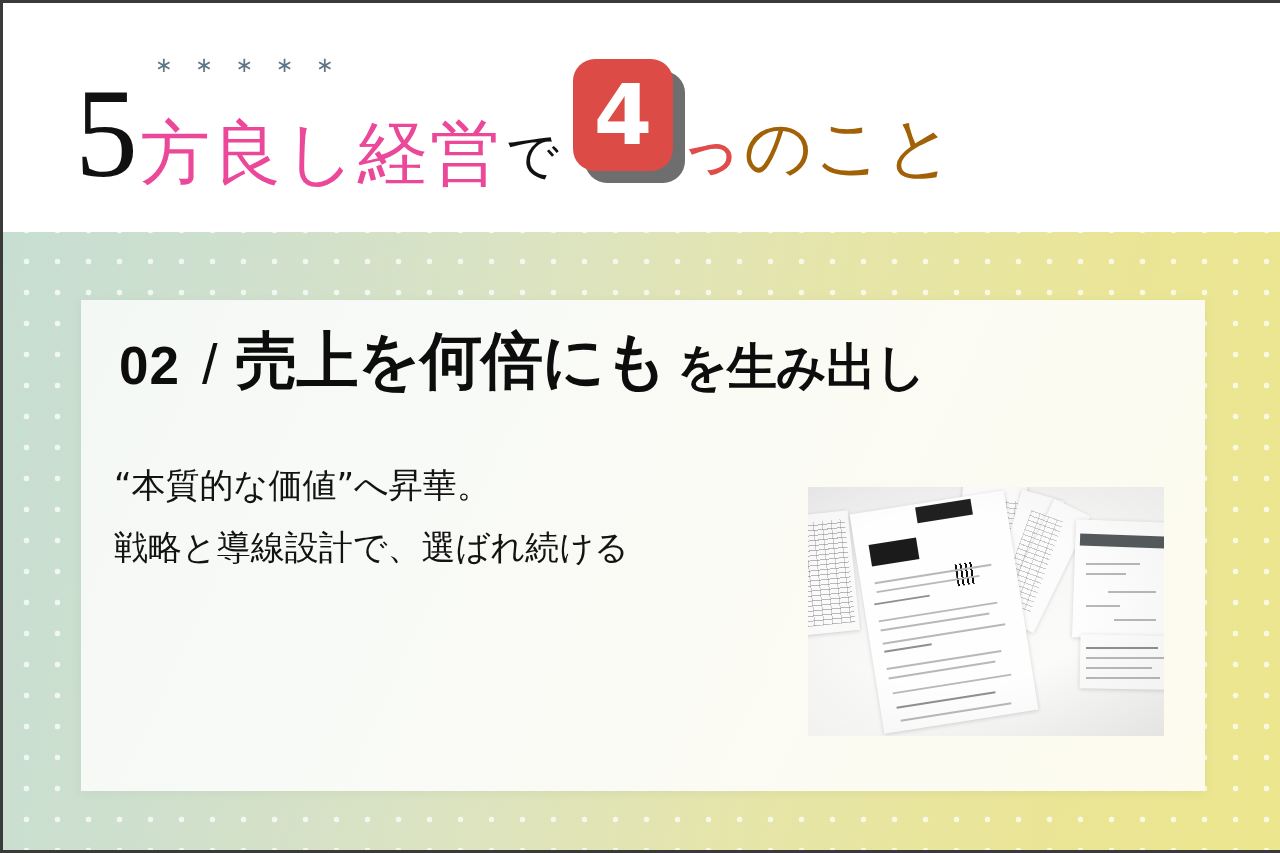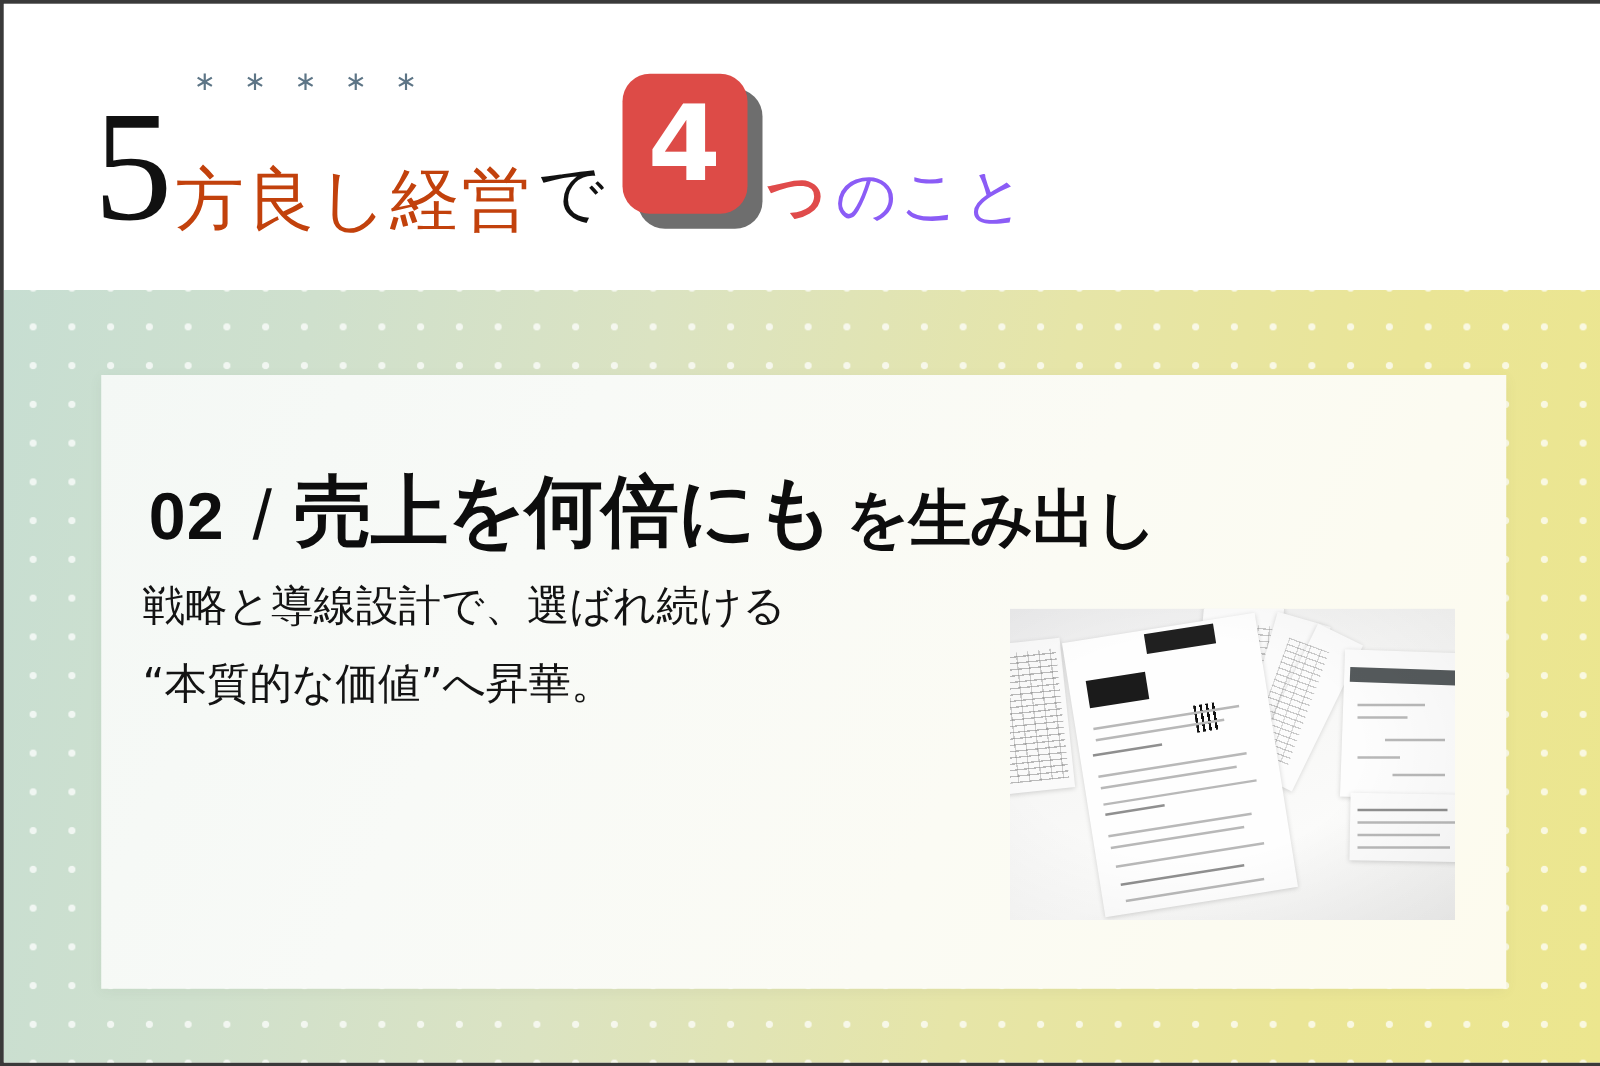--- a/index.html
+++ b/index.html
@@ -58,23 +58,23 @@
     font-family: "Liberation Serif", serif;
     font-size: 126px;
     line-height: 0.82;
     color: #111111;
     font-weight: 400;
     margin-right: 2px;
   }
 
   .kanji-serif {
     font-family: "DejaVu Serif", serif;
-    font-size: 55px;
+    font-size: 70px;
     line-height: 0.92;
-    color: #c2410c;
+    color: #ec4899;
     font-weight: 400;
     letter-spacing: 2px;
   }
 
   .kana-small-serif {
     font-family: "DejaVu Serif", serif;
     font-size: 52px;
     line-height: 1;
     color: #111111;
     padding-bottom: 4px;
@@ -129,23 +129,23 @@
     font-weight: bold;
     font-size: 46px;
     line-height: 1;
     color: #e04b4b;
     padding-bottom: 6px;
     margin-right: 8px;
   }
 
   .nokoto {
     font-family: "DejaVu Serif", serif;
-    font-size: 48px;
-    line-height: 1;
-    color: #8b5cf6;
+    font-size: 67px;
+    line-height: 1;
+    color: #a16207;
     padding-bottom: 4px;
     letter-spacing: 2px;
   }
 
   
   .body-bg {
     position: absolute;
     left: 0; top: 229px;
     width: 1277px;
     height: 621px;
@@ -203,21 +203,20 @@
     color: #0d0d0d;
     margin: 0 18px 0 22px;
   }
   .heading-main {
     font-family: "DejaVu Sans", sans-serif;
     font-weight: bold;
     font-size: 62px;
     line-height: 1;
     color: #0d0d0d;
     letter-spacing: -1px;
-    margin-top: 48px;
   }
   .heading-sub {
     font-family: "DejaVu Sans", sans-serif;
     font-weight: bold;
     font-size: 50px;
     line-height: 1;
     color: #0d0d0d;
     margin-left: 10px;
     letter-spacing: -1px;
   }
@@ -389,24 +388,24 @@
 
     <div class="heading">
       <span class="heading-num">02</span>
       <span class="heading-slash">/</span>
       <span class="heading-main">売上を何倍にも</span>
       <span class="heading-sub">を生み出し</span>
     </div>
 
     <div class="body-text">
       <div class="body-line">
-        <span>戦略と導線設計で、選ばれ続ける</span>
+        <span>“本質的な価値”へ昇華。</span>
       </div>
       <div class="body-line">
-        <span>“本質的な価値”へ昇華。</span>
+        <span>戦略と導線設計で、選ばれ続ける</span>
       </div>
     </div>
 
     <div class="photo">
       <div class="ph-bg"></div>
 
       <div class="ph-sheet ph-left"></div>
       <div class="ph-grid" style="left:-8px;top:34px;width:50px;height:104px;transform:rotate(-6deg);"></div>
 
       <div class="ph-sheet ph-mid"></div>

